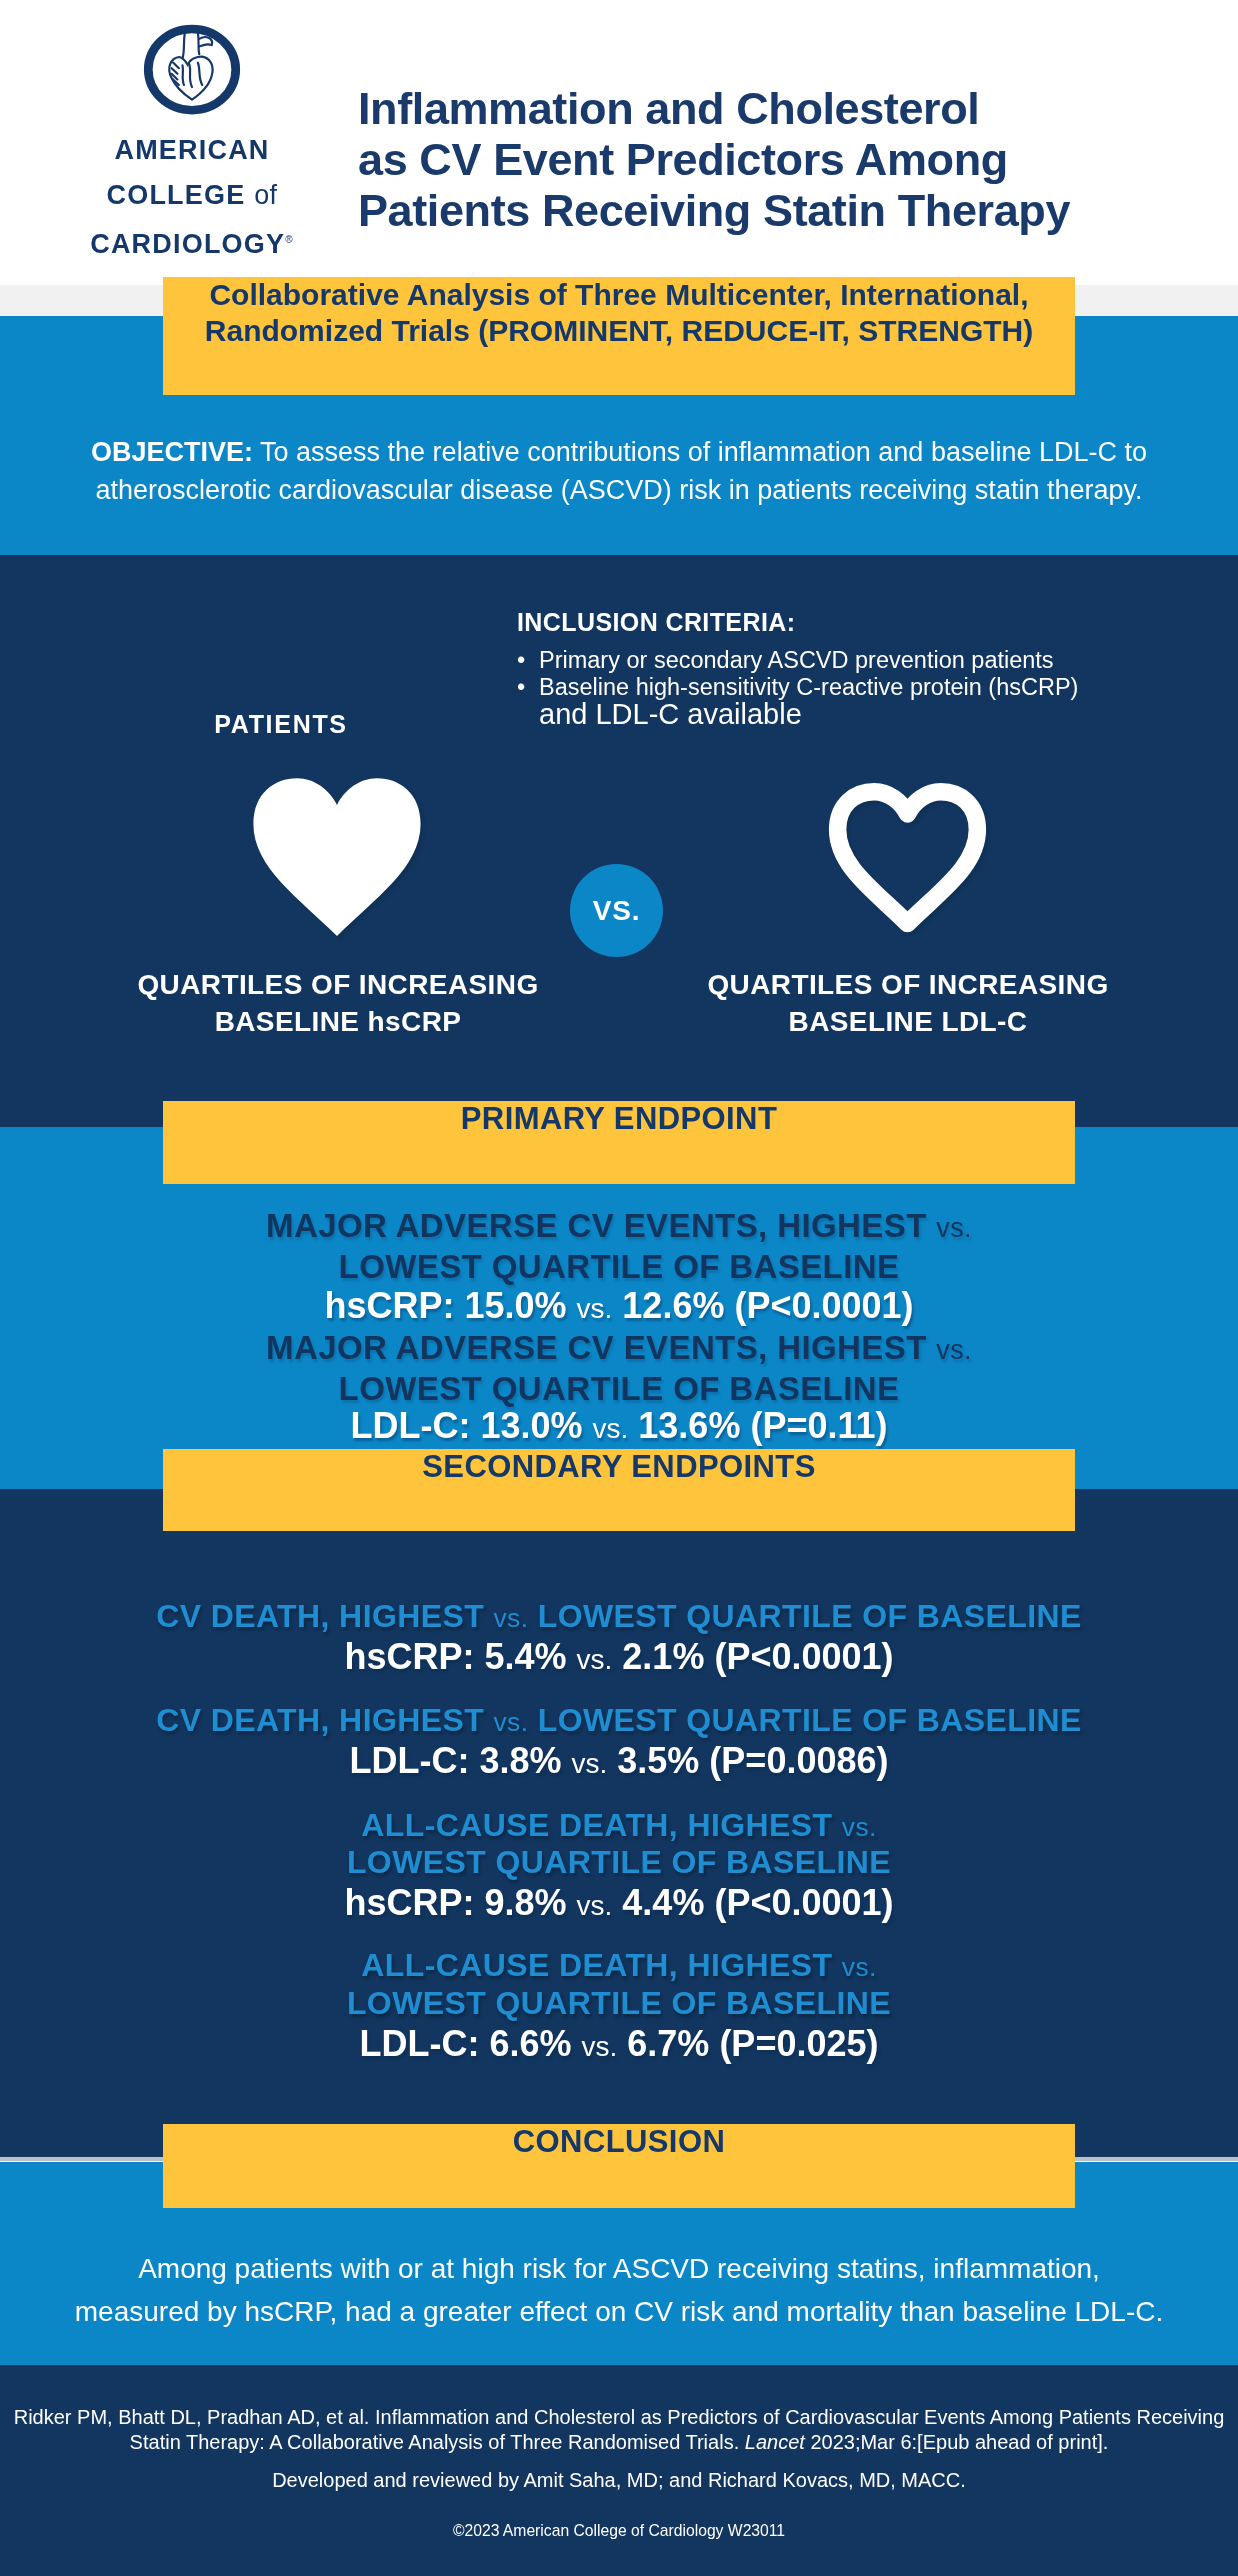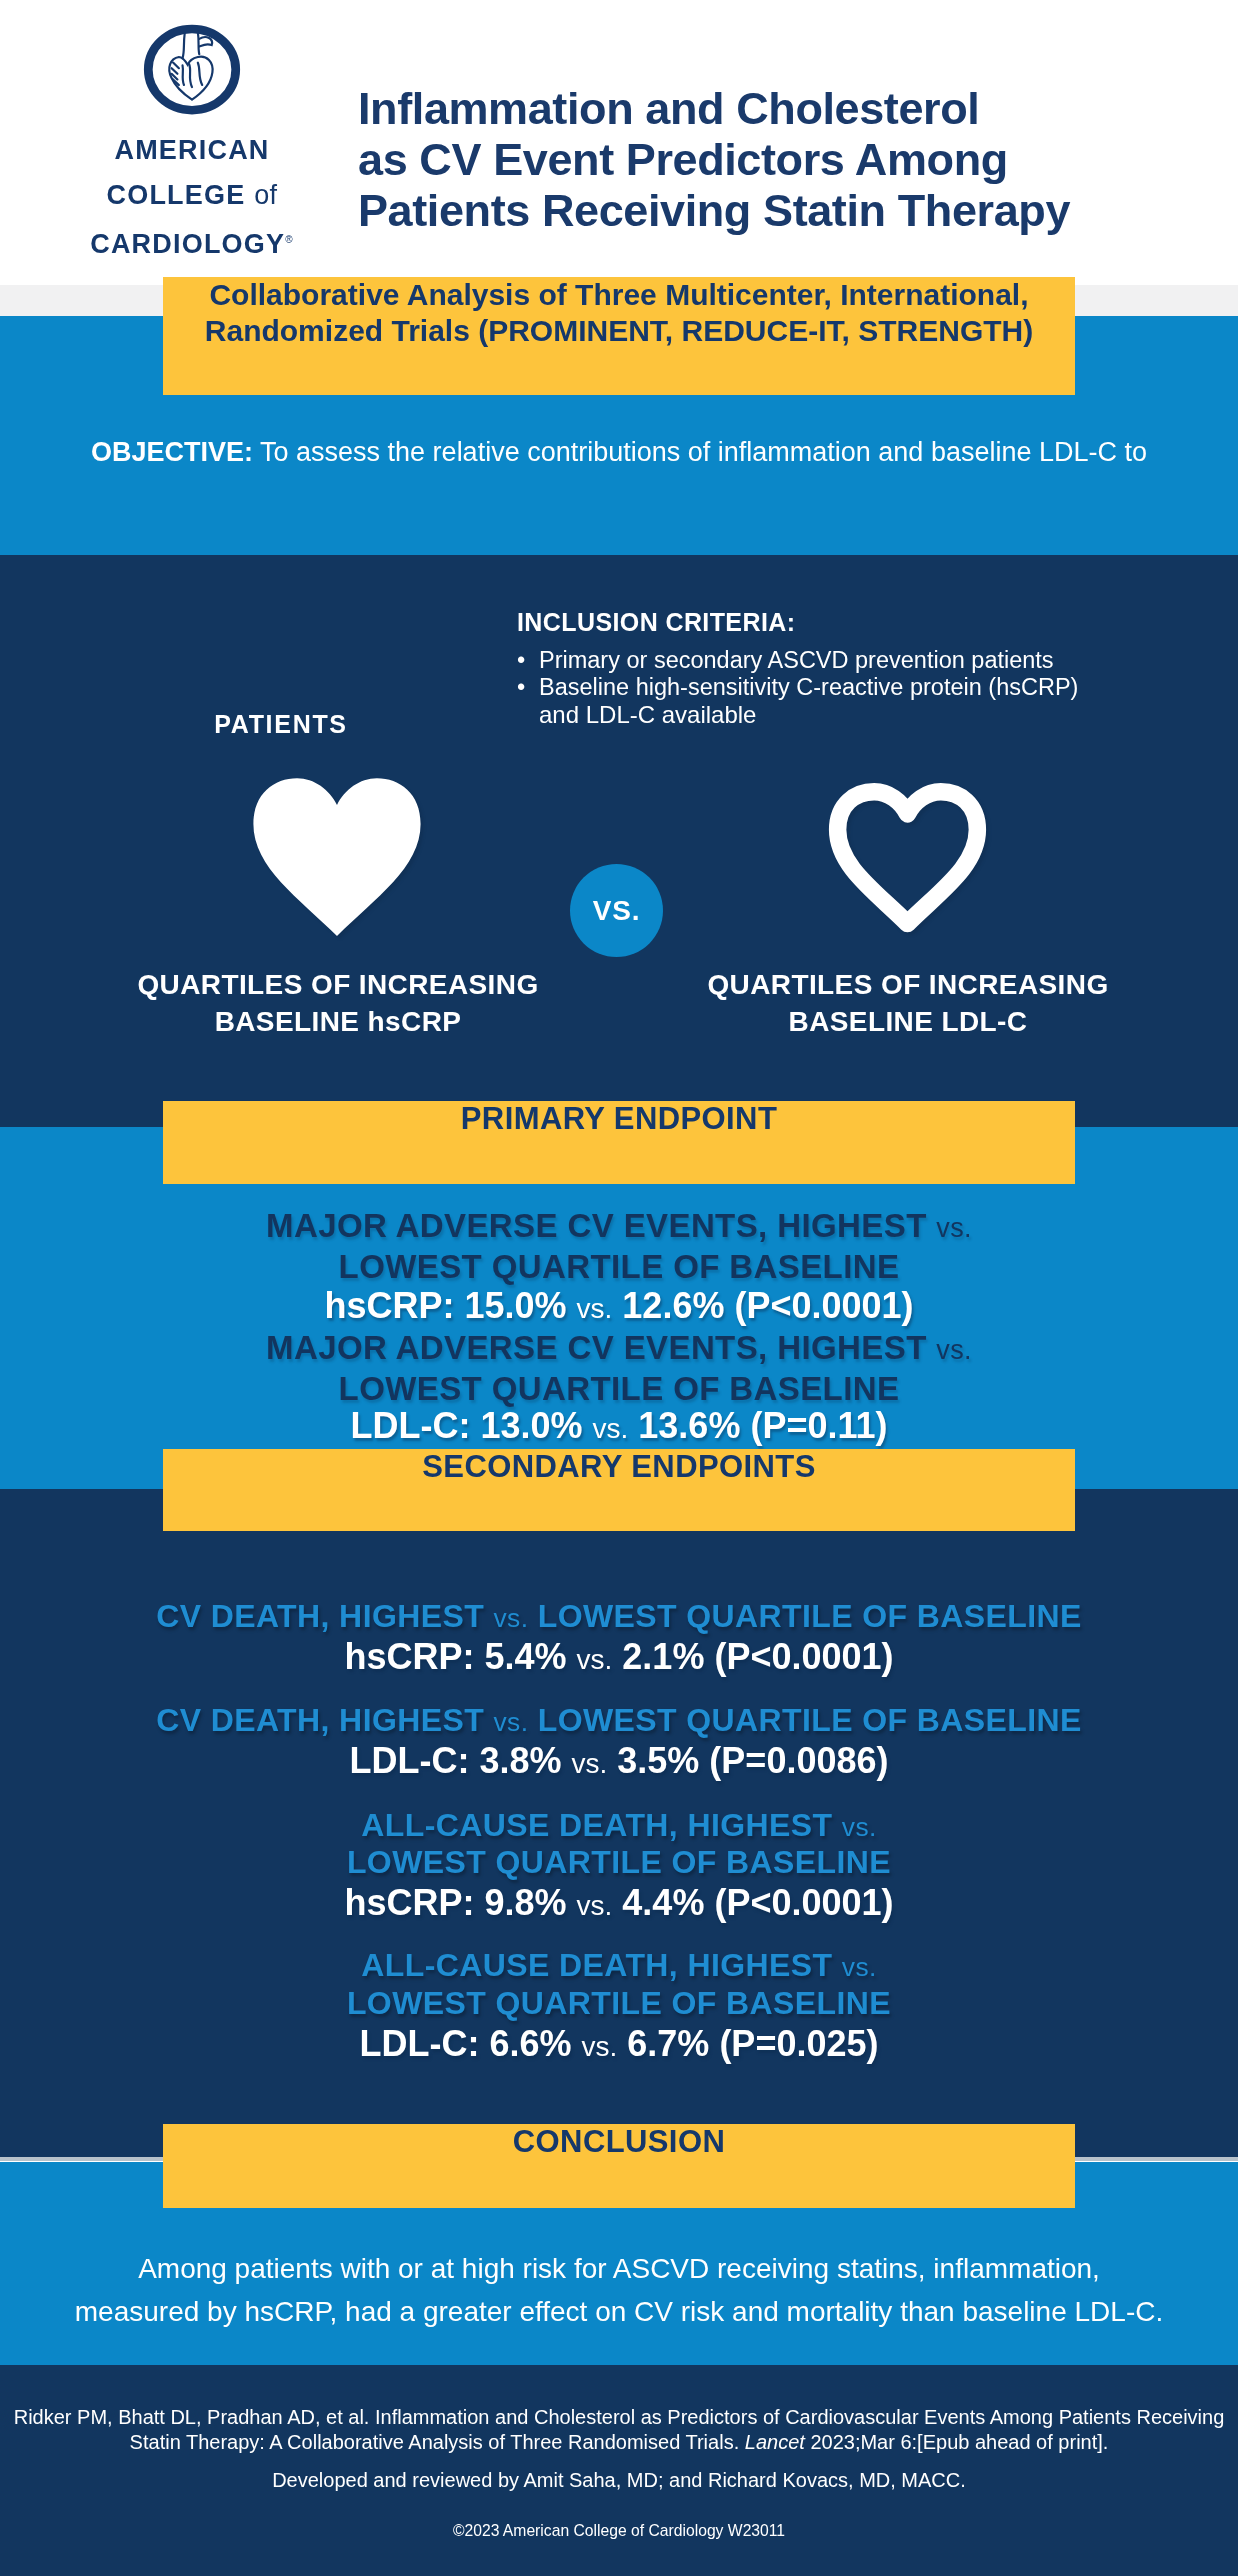--- a/index.html
+++ b/index.html
@@ -50,21 +50,21 @@
   
   .count-col{left:58px;top:570px;width:446px;text-align:center;color:#ffffff;}
   .count-num{display:inline-block;font-weight:bold;font-size:147px;line-height:136px;
              letter-spacing:-3.3px;transform:scaleX(.82);transform-origin:center;}
   .count-label{left:58px;top:710px;width:446px;text-align:center;color:#ffffff;
                font-weight:bold;font-size:25px;letter-spacing:1.7px;}
   .criteria{left:517px;top:608px;width:677px;color:#ffffff;}
   .criteria-heading{font-weight:bold;font-size:25px;letter-spacing:0.4px;margin-bottom:10px;}
   .crit-row{display:flex;font-size:23.5px;line-height:27px;}
   .crit-dot{width:22px;flex:0 0 22px;}
-  .crit-cont{padding-left:22px;font-size:24px;line-height:27px;}
+  .crit-cont{padding-left:22px;font-size:29px;line-height:27px;}
 
   
   .heart{filter:drop-shadow(3.3px 3.3px 1.7px rgba(10,30,60,.22));}
   .vs-badge{left:570px;top:864px;width:93px;height:93px;border-radius:50%;
             background:#0b87c8;display:flex;align-items:center;justify-content:center;
             color:#ffffff;font-weight:bold;font-size:28px;letter-spacing:0.8px;}
   .quartile-label{top:966px;width:462px;text-align:center;color:#ffffff;
                   font-weight:bold;font-size:28px;line-height:37px;letter-spacing:0.4px;}
   .ql-left{left:107px;}
   .ql-right{left:677px;}
@@ -128,20 +128,21 @@
     <span class="t-line">as CV Event Predictors Among</span>
     <span class="t-line">Patients Receiving Statin Therapy</span>
   </h1>
 
   <div class="banner banner-study">
     <div class="b-line">Collaborative Analysis of Three Multicenter, International,</div>
     <div class="b-line">Randomized Trials (PROMINENT, REDUCE-IT, STRENGTH)</div>
   </div>
 
   <div class="abs full centered obj-line z2" style="top:436px;"><strong>OBJECTIVE:</strong> <span>To assess the relative contributions of inflammation and baseline LDL-C to</span></div>
+  <div class="abs full centered obj-line z2" style="top:474px;">atherosclerotic cardiovascular disease (ASCVD) risk in patients receiving statin therapy.</div>
 
   <div class="abs count-label z2">PATIENTS</div>
 
   <div class="abs criteria z2">
     <div class="criteria-heading">INCLUSION CRITERIA:</div>
     <div class="crit-row">
       <span class="crit-dot">•</span>
       <span>Primary or secondary ASCVD prevention patients</span>
     </div>
     <div class="crit-row">

